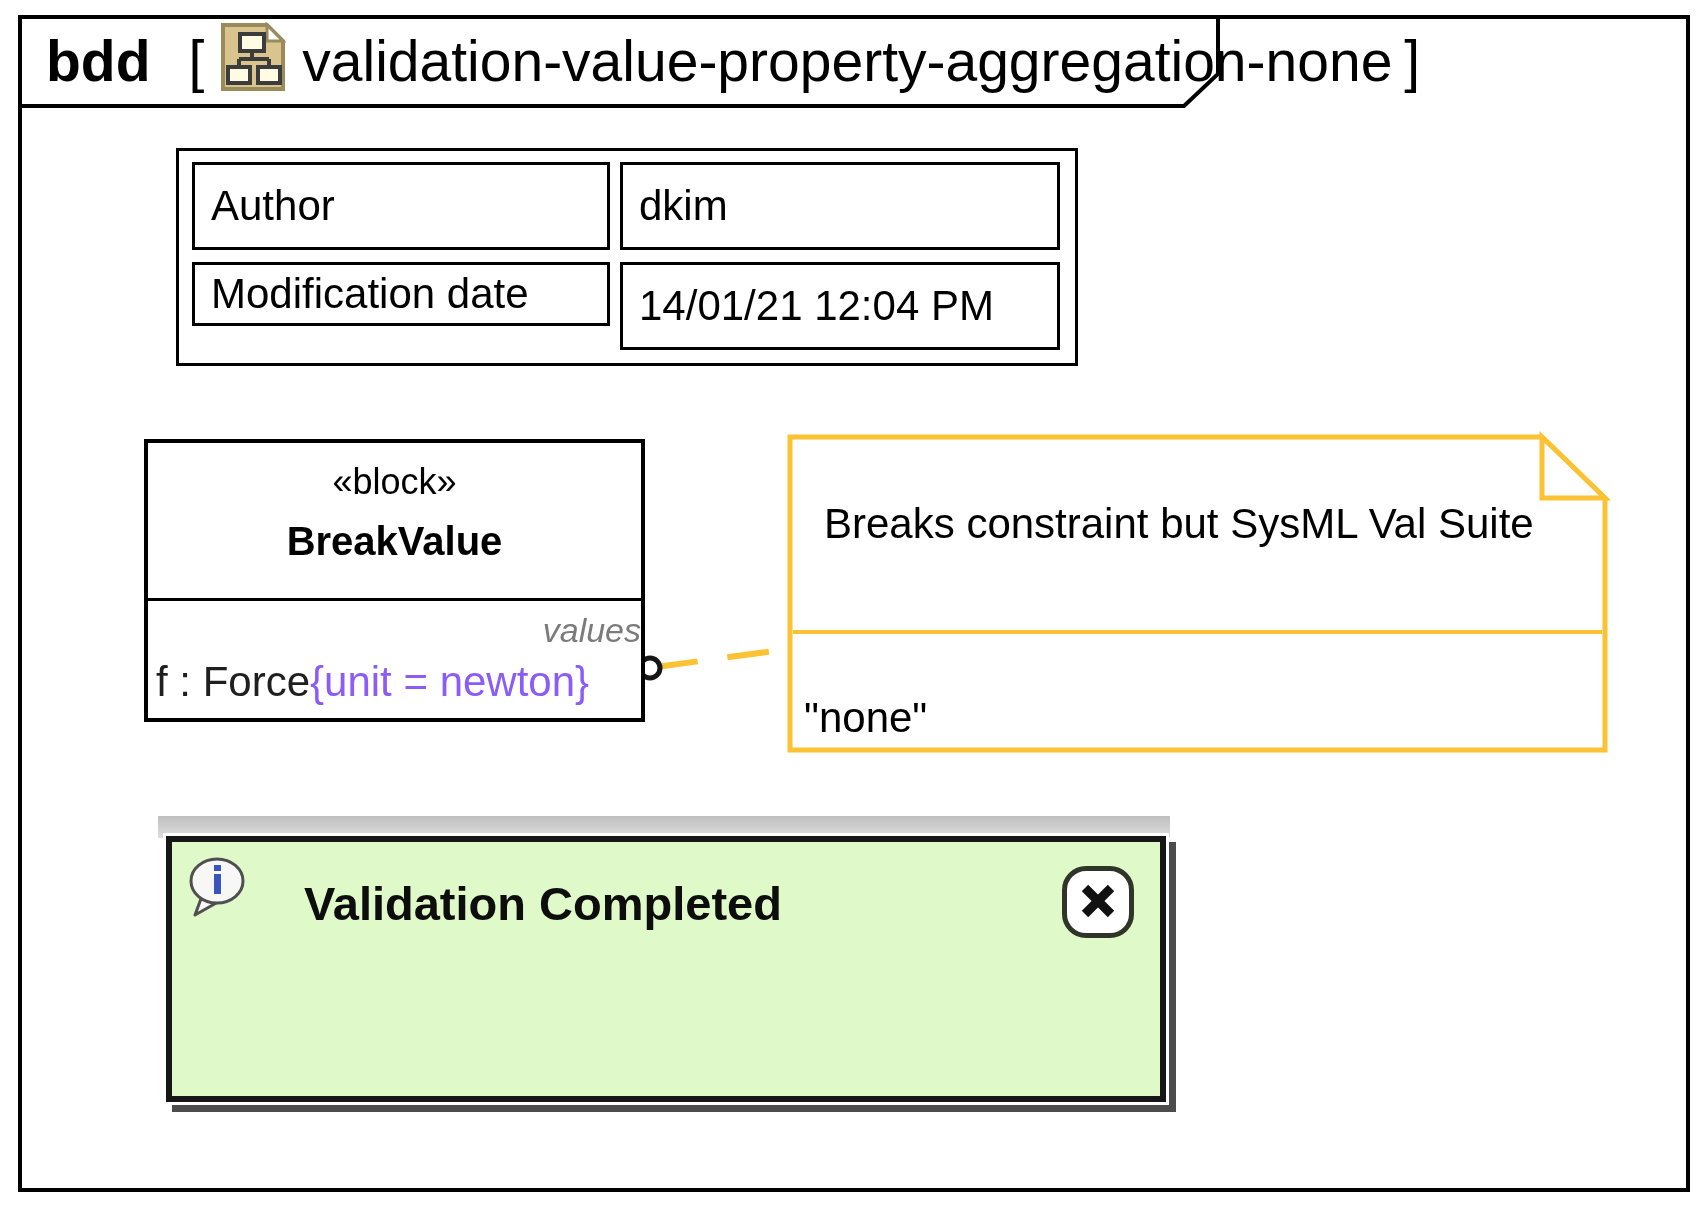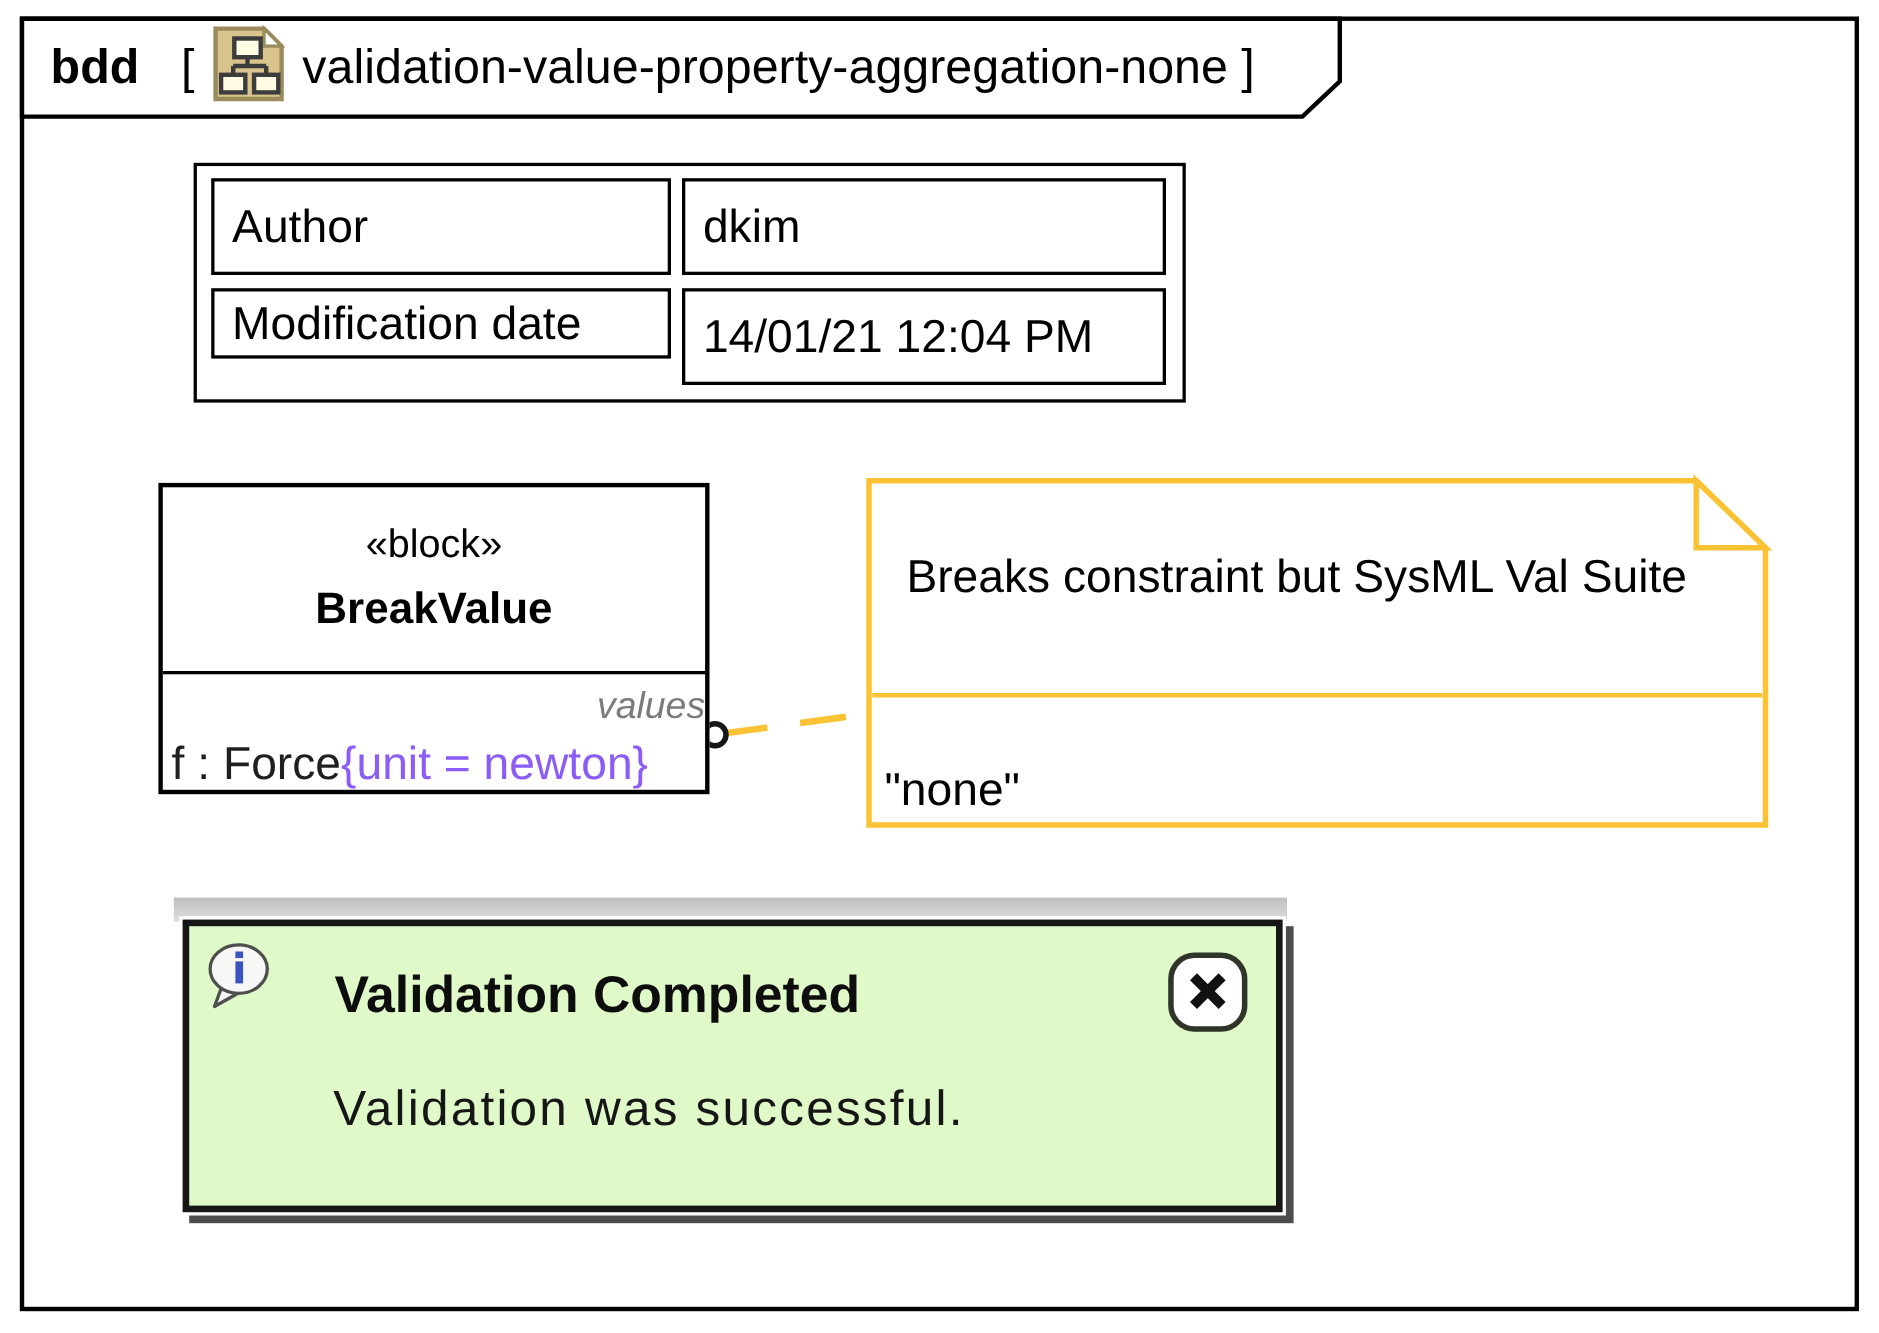--- a/index.html
+++ b/index.html
@@ -13,21 +13,21 @@
   svg.overlay { position:absolute; left:0; top:0; }
 
   
   .frame {
     left:18px; top:15px; width:1672px; height:1177px;
     border:4px solid #000; box-sizing:border-box;
   }
   .tab-content {
     left:46px; top:28px; height:66px;
     display:flex; align-items:center;
-    font-size:44px; white-space:nowrap;
+    font-size:57px; white-space:nowrap;
   }
   .tab-kind { font-weight:bold; margin-right:38px; }
   .tab-bracket { }
   .tab-icon { margin:4px 16px 0 16px; }
   .tab-name { }
   .tab-close-bracket { margin-left:12px; }
 
   
   .info-table {
     left:176px; top:148px; width:902px; height:218px;
@@ -43,21 +43,21 @@
   .c-r2c1 { left:192px; top:262px; width:418px; height:64px; }
   .c-r2c2 { left:620px; top:262px; width:440px; height:88px; }
 
   
   .block {
     left:144px; top:439px; width:501px; height:283px;
     border:4px solid #000; box-sizing:border-box; background:#fff;
   }
   .block-title {
     height:137px; border-bottom:3px solid #000;
-    text-align:center; padding-top:30px; box-sizing:content-box;
+    text-align:center; padding-top:18px; box-sizing:content-box;
   }
   .block-stereotype { font-size:36px; }
   .block-name { font-size:40px; font-weight:bold; margin-top:16px; }
   .values-label { text-align:right; font-size:34px; font-style:italic; color:#7b7b7b; margin-top:10px; }
   .value-line { font-size:42px; padding-left:8px; margin-top:8px; white-space:nowrap; }
   .value-name { color:#1f1f1f; }
   .value-mod { color:#8b5cf6; }
 
   
   .note-body {
@@ -170,15 +170,14 @@
 
   <button class="abs toast-close">
     <span>
       <svg width="46" height="46" viewBox="0 0 46 46">
         <line x1="10" y1="10" x2="36" y2="36" stroke="#111111" stroke-width="9"></line>
         <line x1="36" y1="10" x2="10" y2="36" stroke="#111111" stroke-width="9"></line>
       </svg>
     </span>
   </button>
 
-  <div class="abs toast-message">Validation was successful.</div>
 
 </div>
 
 </body></html>

